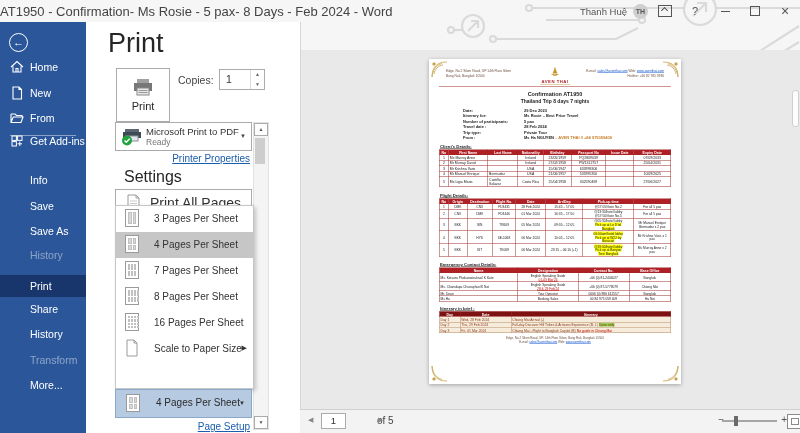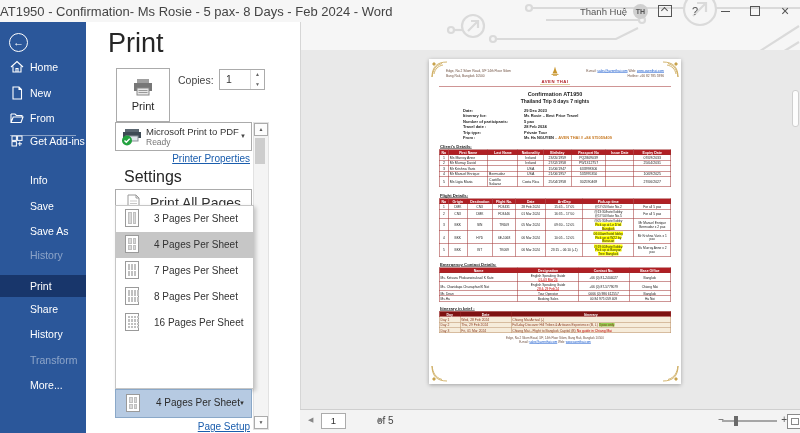--- a/index.html
+++ b/index.html
@@ -326,20 +326,27 @@
           <i></i>
           <i></i>
           <i></i>
           <i></i>
           <i></i>
           <i></i>
           <i></i>
         </span>
       <span class="lbl">16 Pages Per Sheet</span>
     </div>
+    <div class="mi">
+      <svg class="icobox" width="14" height="18" viewBox="0 0 14 18">
+        <path d="M2,1 H9 L12,4 V17 H2 Z M9,1 V4 H12" fill="#fff" stroke="#9a9a9a"></path>
+      </svg>
+      <span class="lbl">Scale to Paper Size</span>
+      <span class="sub">▶</span>
+    </div>
   </div>
 
   <div class="dd-blue">
     <span class="icobox ppsicon" style="grid-template-columns: repeat(2, 1fr);">
         <i></i>
         <i></i>
         <i></i>
         <i></i>
       </span>
     <span class="lbl">4 Pages Per Sheet</span>

